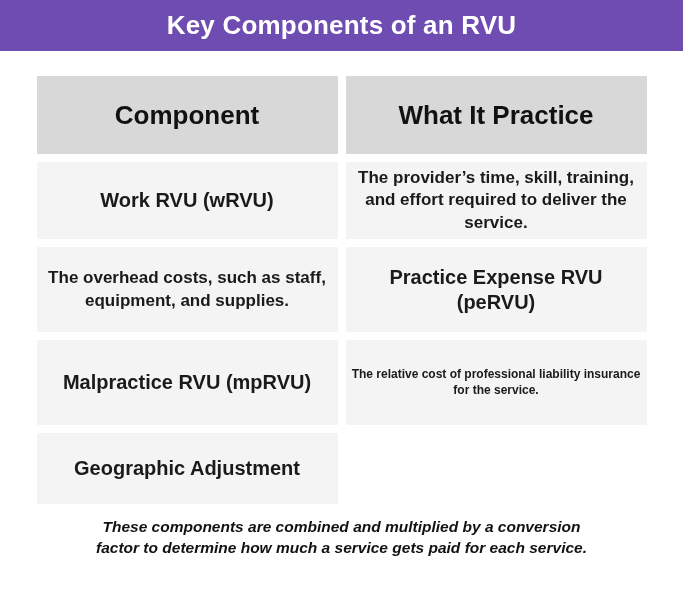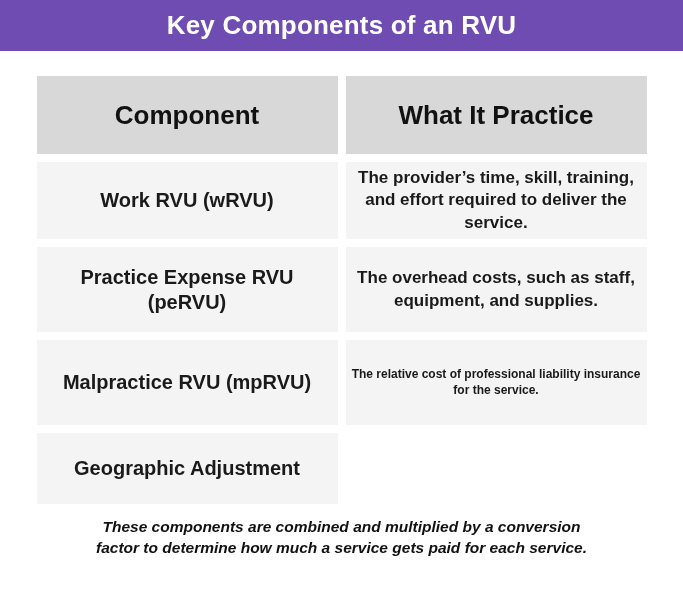--- a/index.html
+++ b/index.html
@@ -90,25 +90,25 @@
     <span>What It Practice</span>
   </div>
 
   <div class="cell td col-left">
     <span class="component-text">Work RVU (wRVU)</span>
   </div>
   <div class="cell td">
     <span class="measures-text measures-sm">The provider’s time, skill, training, and effort required to deliver the service.</span>
   </div>
 
+  <div class="cell td">
+    <span class="measures-text measures-sm">The overhead costs, such as staff, equipment, and supplies.</span>
+  </div>
   <div class="cell td col-left narrow">
     <span class="component-text">Practice Expense RVU (peRVU)</span>
-  </div>
-  <div class="cell td">
-    <span class="measures-text measures-sm">The overhead costs, such as staff, equipment, and supplies.</span>
   </div>
 
   <div class="cell td col-left">
     <span class="component-text">Malpractice RVU (mpRVU)</span>
   </div>
   <div class="cell td">
     <span class="measures-text measures-lg mw-295">The relative cost of professional liability insurance for the service.</span>
   </div>
 
   <div class="cell td col-left">

